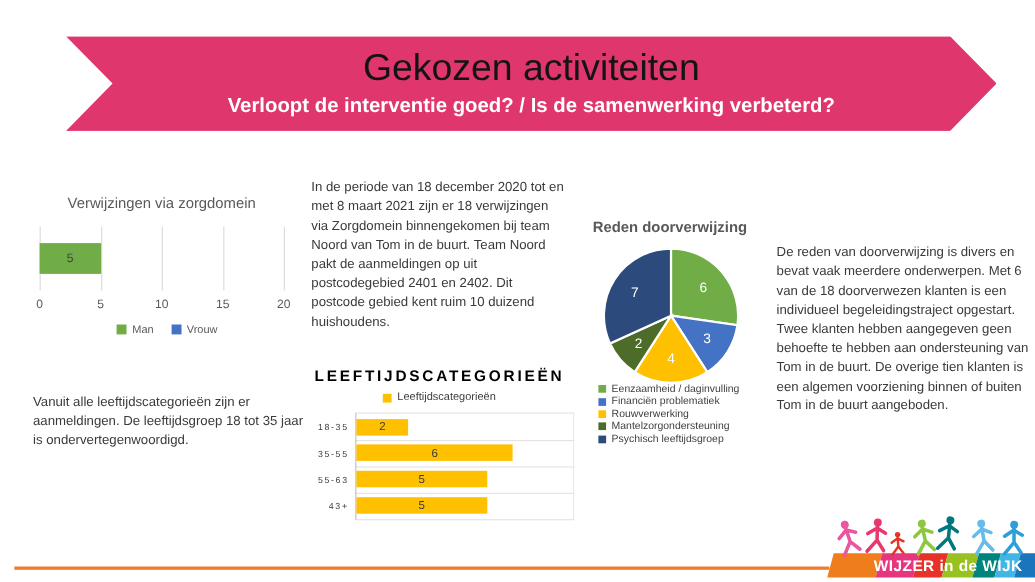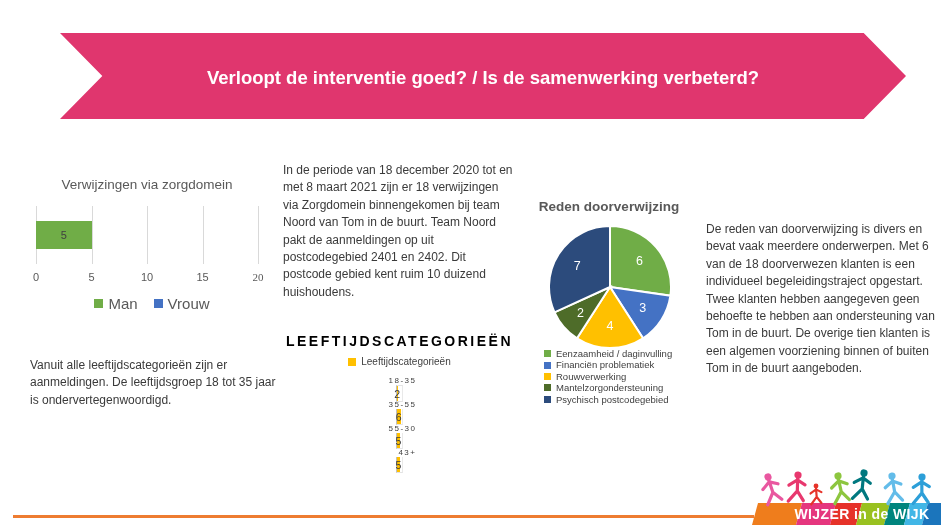--- a/index.html
+++ b/index.html
@@ -24,40 +24,40 @@
   
   .zorg{position:absolute;left:26px;top:177px;width:242px;}
   .zorg-plot{position:relative;margin:14px 0 0 10px;width:222px;height:58px;}
   .gridline{position:absolute;top:0;bottom:0;width:1px;background:#d9d9d9;}
   .zorg-bar{position:absolute;left:0;top:15px;height:28px;display:flex;width:100%;}
   .seg{height:100%;display:flex;align-items:center;justify-content:center;
        font-size:11px;color:#404040;}
   .zorg-ticks{position:relative;margin-left:10px;width:222px;height:15px;margin-top:7px;}
   .tick{position:absolute;transform:translateX(-50%);font-size:11px;color:#595959;top:0;}
   .legend-row{display:flex;justify-content:center;gap:16px;margin-top:9px;margin-left:10px;}
-  .legend-item{display:flex;align-items:center;gap:5px;font-size:15px;color:#595959;}
+  .legend-item{display:flex;align-items:flex-start;gap:5px;font-size:10px;color:#595959;}
   .sq{width:9px;height:9px;display:inline-block;flex:none;}
 
   
   .pie-title{position:absolute;left:520px;top:199px;width:178px;font-weight:bold;}
   .pie-svg{position:absolute;left:546px;top:223px;}
   .pie-legend{position:absolute;left:544px;top:348px;}
   .pie-legend-item{display:flex;align-items:center;gap:5px;font-size:9.5px;
        color:#404040;line-height:11.4px;}
   .psq{width:7px;height:7px;flex:none;display:inline-block;}
 
   
   .age{position:absolute;left:277px;top:333px;width:245px;}
   .age-title{font-size:14px;font-weight:bold;color:#000;text-align:center;
        letter-spacing:2.5px;}
   .age-legend{display:flex;justify-content:center;align-items:center;gap:5px;
        font-size:10px;color:#404040;margin-top:7px;}
   .age-legend .sq{width:8px;height:8px;}
   .age-rows{margin-top:9px;}
-  .age-row{display:flex;align-items:center;height:24px;flex-direction:column;}
+  .age-row{display:flex;align-items:center;height:24px;}
   .age-label{width:46px;font-size:8px;letter-spacing:1.5px;color:#404040;
        text-align:right;padding-right:6px;box-sizing:border-box;}
   .age-barwrap{flex:1;height:100%;border-left:1px solid #bfbfbf;
        border-bottom:1px solid #e3e3e3;border-right:1px solid #e9e9e9;
        position:relative;display:flex;align-items:center;}
   .age-row:first-child .age-barwrap{border-top:1px solid #e3e3e3;}
   .age-bar{height:15px;display:flex;align-items:center;justify-content:center;
        font-size:10.5px;color:#3b3b3b;}
 
   
@@ -65,41 +65,42 @@
   .logo{position:absolute;left:752px;top:467px;width:189px;height:62px;}
   .logo-text{position:absolute;left:34px;top:39px;width:152px;text-align:center;
        color:#fff;font-weight:bold;font-size:14px;letter-spacing:.4px;}
 </style>
 </head>
 <body>
 
 <div>
 
   <div class="banner" style="background: rgb(224, 54, 110);">
+    <div class="banner-title">Gekozen activiteiten</div>
     <div class="banner-subtitle">Verloopt de interventie goed? / Is de samenwerking verbeterd?</div>
   </div>
 
   <div class="zorg">
     <div class="chart-title">Verwijzingen via zorgdomein</div>
     <div class="zorg-plot">
         <div class="gridline" style="left: 0%;"></div>
         <div class="gridline" style="left: 25%;"></div>
         <div class="gridline" style="left: 50%;"></div>
         <div class="gridline" style="left: 75%;"></div>
         <div class="gridline" style="left: 100%;"></div>
         <div class="zorg-bar">
           <div class="seg" style="width: 25%; background: rgb(112, 173, 71);">5</div>
         </div>
       </div>
     <div class="zorg-ticks">
         <div class="tick" style="left: 0%;">0</div>
         <div class="tick" style="left: 25%;">5</div>
         <div class="tick" style="left: 50%;">10</div>
         <div class="tick" style="left: 75%;">15</div>
-        <div class="tick" style="left: 100%; font-family: Liberation Serif, serif;">20</div>
+        <div class="tick" style="left: 100%;">20</div>
       </div>
     <div class="legend-row">
         <span class="legend-item">
           <span class="sq" style="background: rgb(112, 173, 71);"></span>
           <span>Man</span>
         </span>
         <span class="legend-item">
           <span class="sq" style="background: rgb(68, 114, 196);"></span>
           <span>Vrouw</span>
         </span>
@@ -133,21 +134,21 @@
       <div class="pie-legend-item">
         <span class="psq" style="background: rgb(255, 192, 0);"></span>
         <span>Rouwverwerking</span>
       </div>
       <div class="pie-legend-item">
         <span class="psq" style="background: rgb(78, 108, 41);"></span>
         <span>Mantelzorgondersteuning</span>
       </div>
       <div class="pie-legend-item">
         <span class="psq" style="background: rgb(44, 75, 124);"></span>
-        <span>Psychisch postcodegebied</span>
+        <span>Psychisch leeftijdsgroep</span>
       </div>
     </div>
 
   <p class="txt" id="text-referral">De reden van doorverwijzing is divers en bevat vaak meerdere onderwerpen. Met 6 van de 18 doorverwezen klanten is een individueel begeleidingstraject opgestart. Twee klanten hebben aangegeven geen behoefte te hebben aan ondersteuning van Tom in de buurt. De overige tien klanten is een algemen voorziening binnen of buiten Tom in de buurt aangeboden.</p>
 
   <p class="txt" id="text-age">Vanuit alle leeftijdscategorieën zijn er aanmeldingen. De leeftijdsgroep 18 tot 35 jaar is ondervertegenwoordigd.</p>
 
   <div class="age">
     <div class="age-title">LEEFTIJDSCATEGORIEËN</div>
     <div class="age-legend">
@@ -161,21 +162,21 @@
             <div class="age-bar" style="width: 24.0964%; background: rgb(255, 192, 0);">2</div>
           </div>
         </div>
         <div class="age-row">
           <div class="age-label">35-55</div>
           <div class="age-barwrap">
             <div class="age-bar" style="width: 72.2892%; background: rgb(255, 192, 0);">6</div>
           </div>
         </div>
         <div class="age-row">
-          <div class="age-label">55-30</div>
+          <div class="age-label">55-63</div>
           <div class="age-barwrap">
             <div class="age-bar" style="width: 60.241%; background: rgb(255, 192, 0);">5</div>
           </div>
         </div>
         <div class="age-row">
           <div class="age-label">43+</div>
           <div class="age-barwrap">
             <div class="age-bar" style="width: 60.241%; background: rgb(255, 192, 0);">5</div>
           </div>
         </div>

